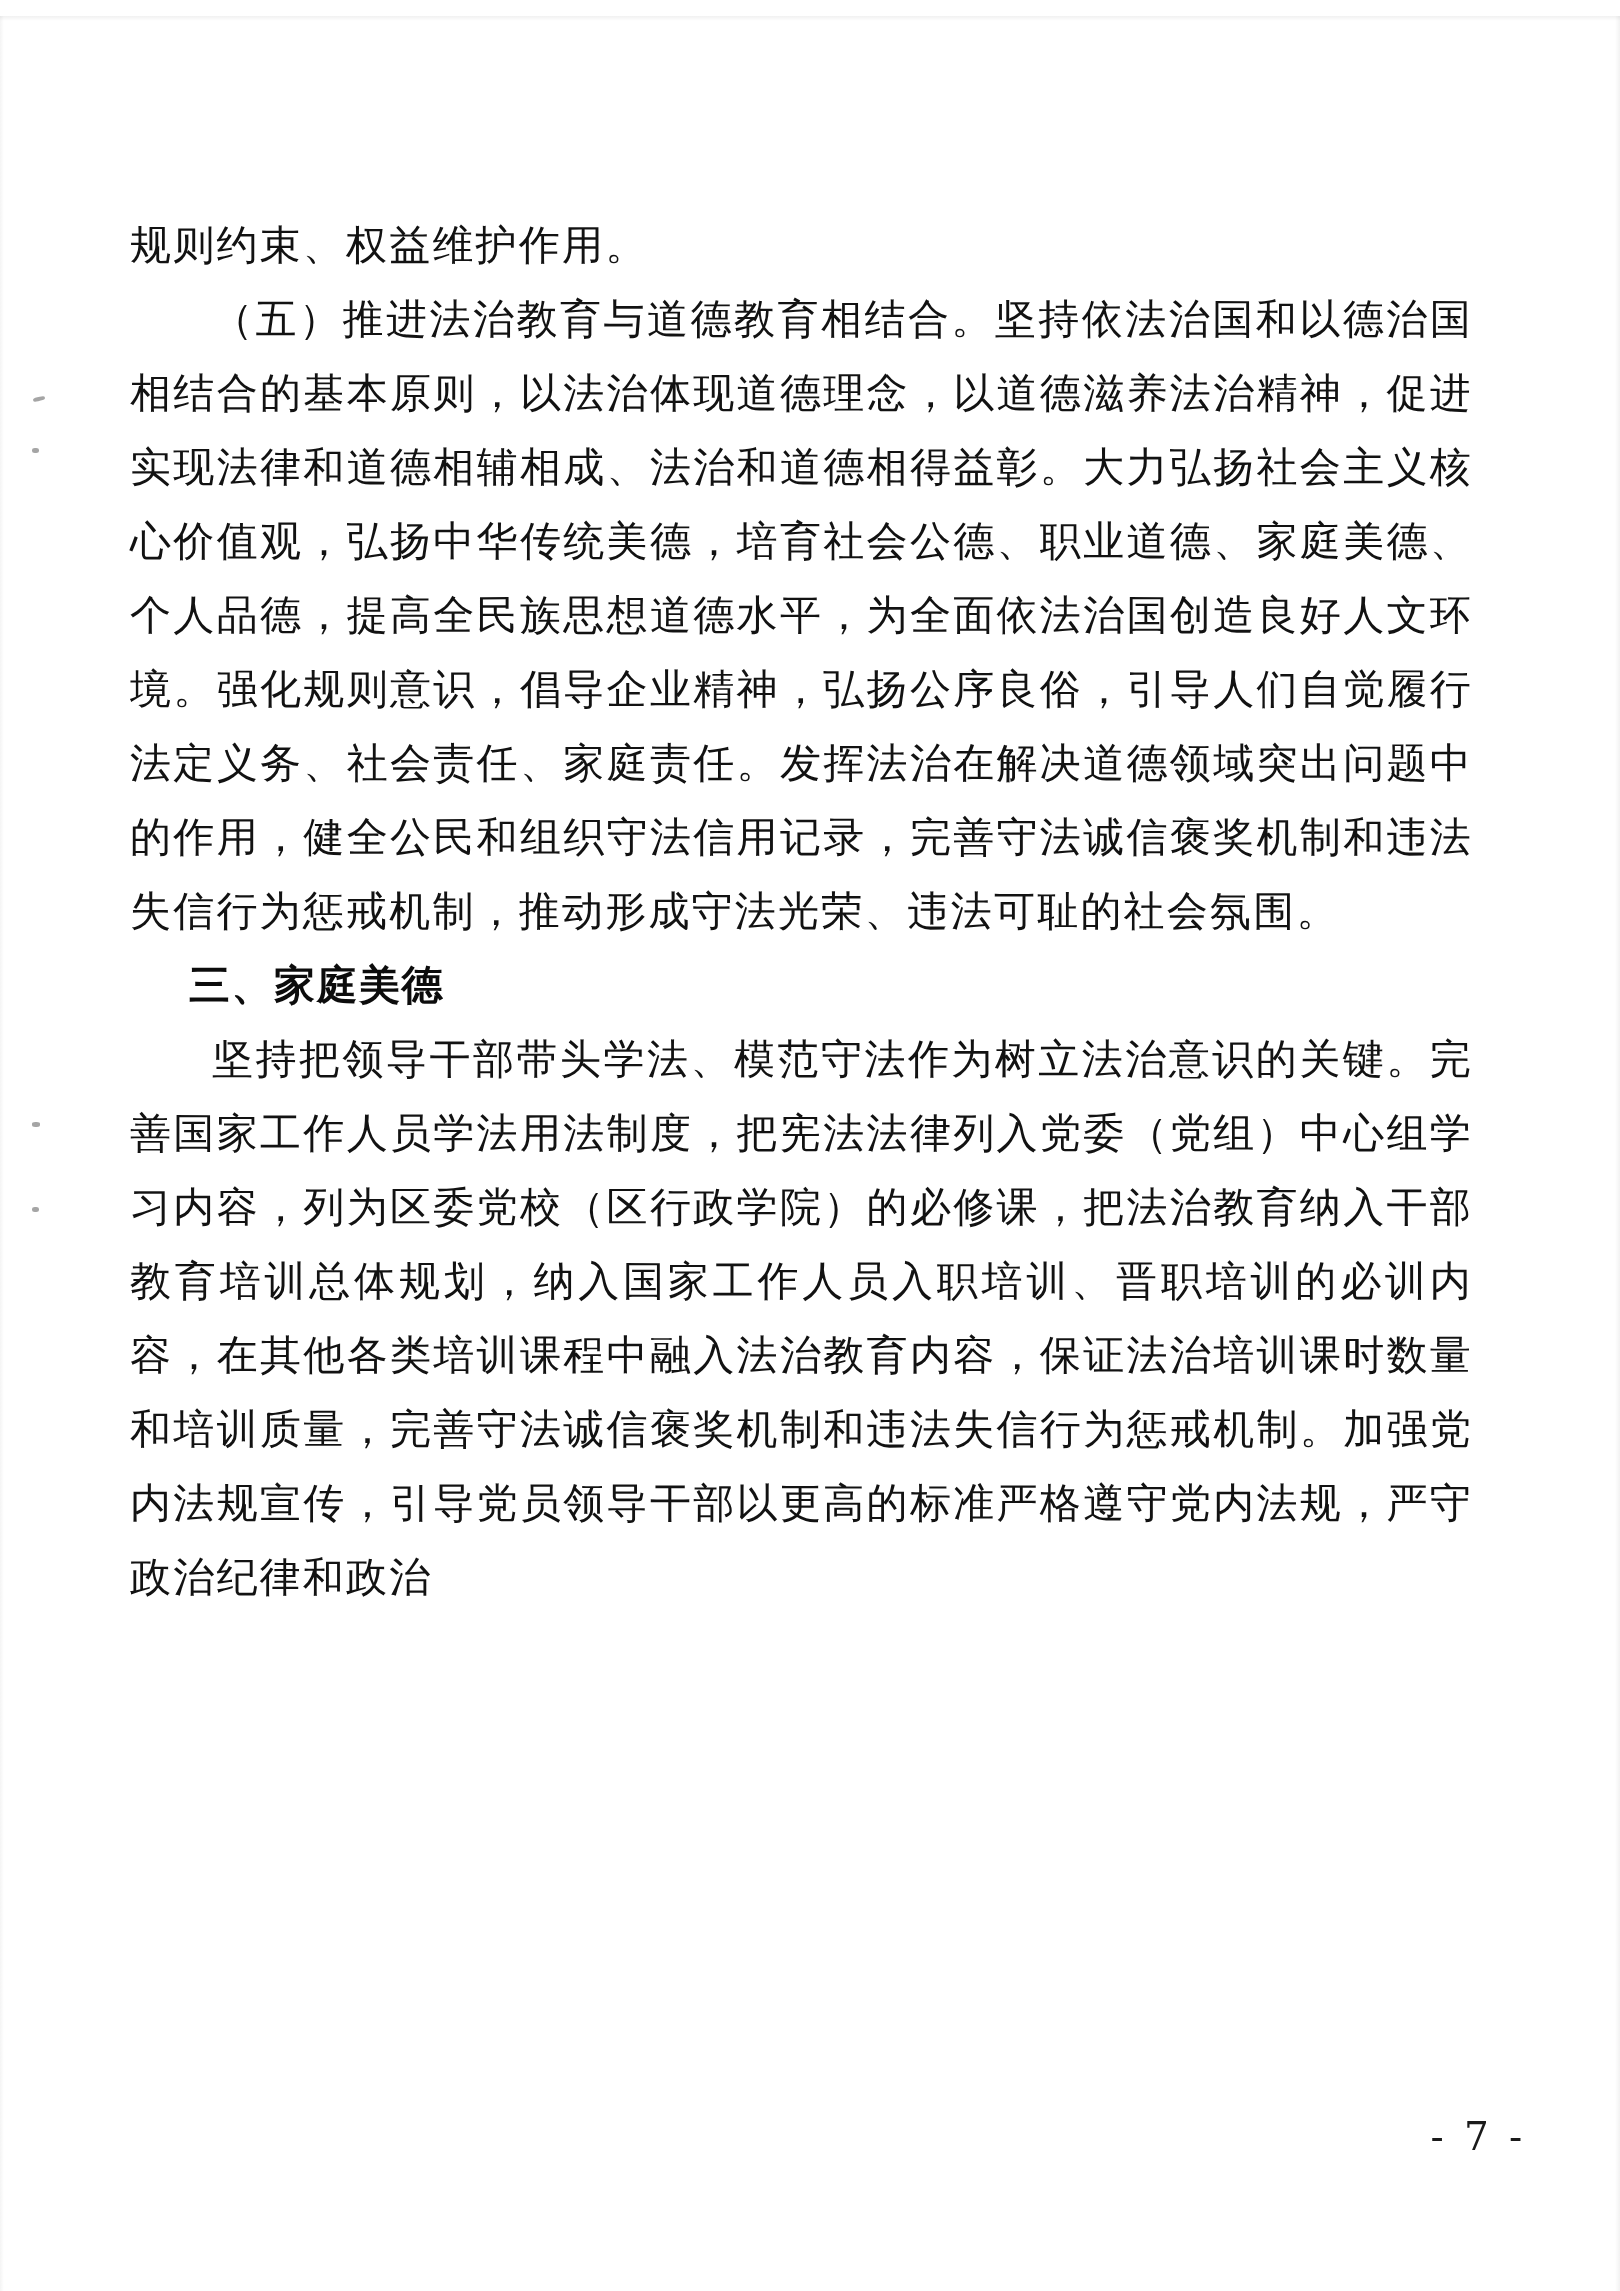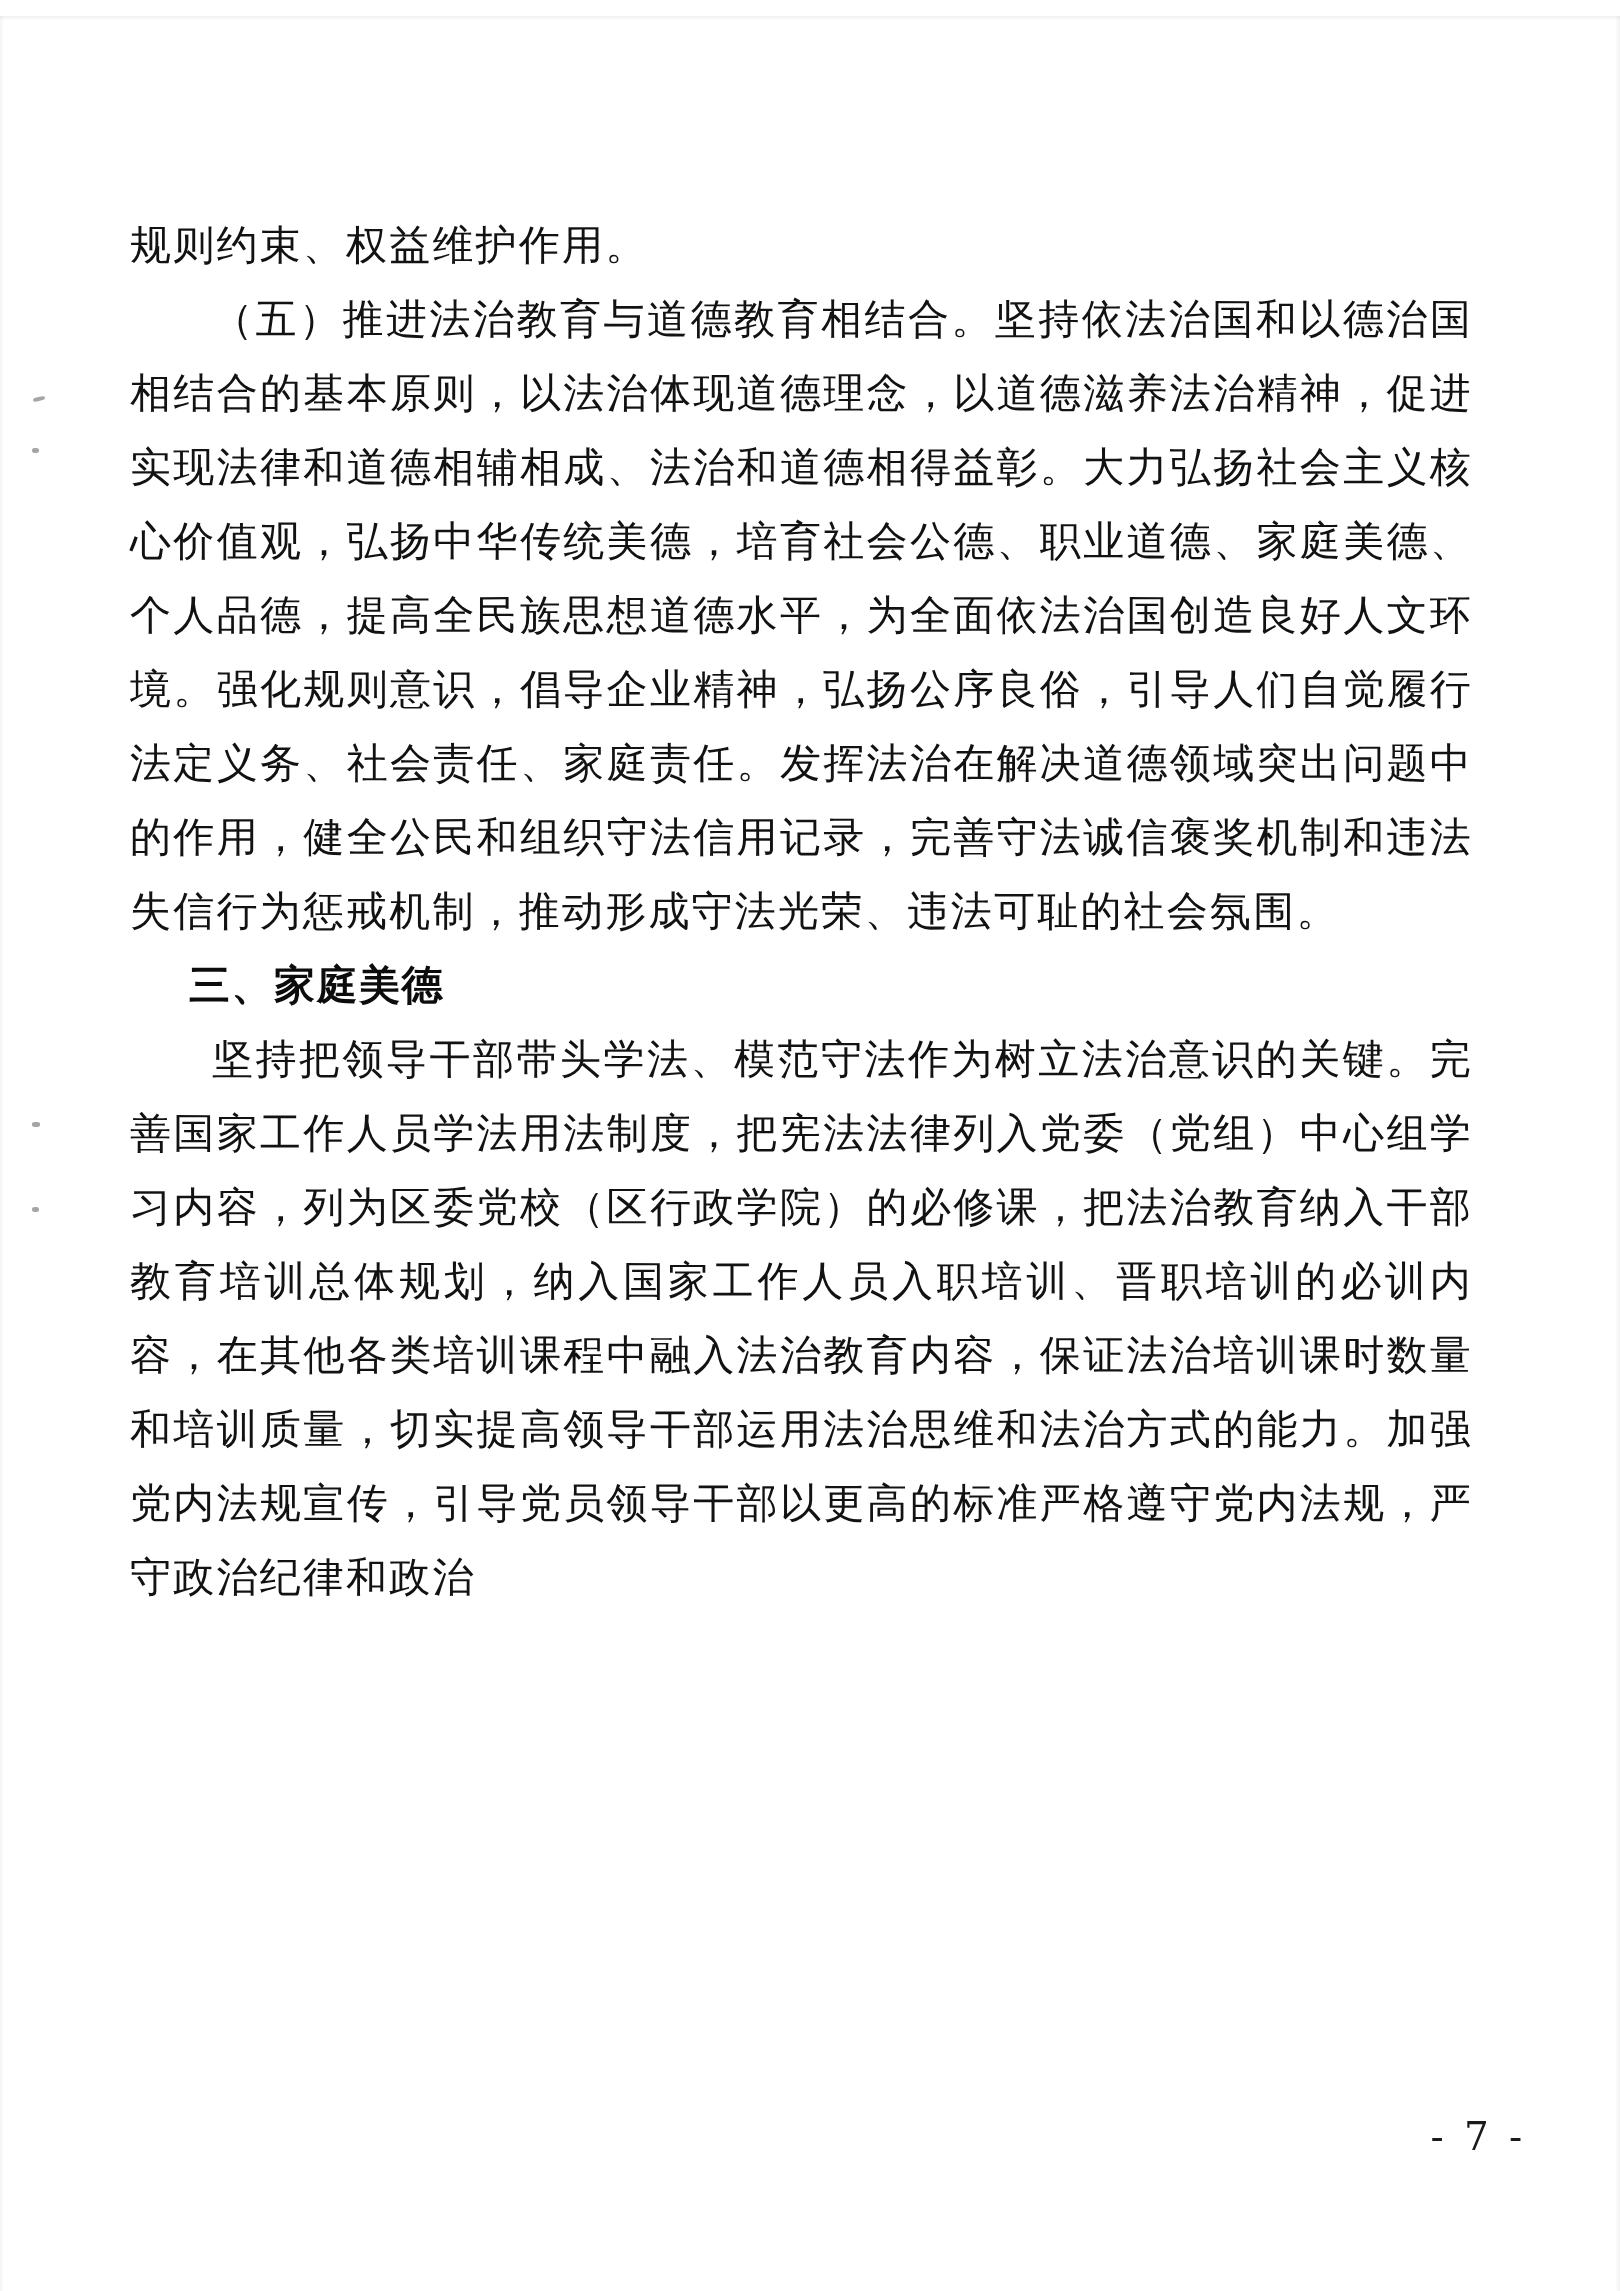--- a/index.html
+++ b/index.html
@@ -139,20 +139,20 @@
 
   <div class="body-area ink">
 
     <p class="para">规则约束、权益维护作用。</p>
 
     <p class="para indent">（五）推进法治教育与道德教育相结合。坚持依法治国和以德治国相结合的基本原则，以法治体现道德理念，以道德滋养法治精神，促进实现法律和道德相辅相成、法治和道德相得益彰。大力弘扬社会主义核心价值观，弘扬中华传统美德，培育社会公德、职业道德、家庭美德、个人品德，提高全民族思想道德水平，为全面依法治国创造良好人文环境。强化规则意识，倡导企业精神，弘扬公序良俗，引导人们自觉履行法定义务、社会责任、家庭责任。发挥法治在解决道德领域突出问题中的作用，健全公民和组织守法信用记录，完善守法诚信褒奖机制和违法失信行为惩戒机制，推动形成守法光荣、违法可耻的社会氛围。</p>
 
     <h2 class="section-heading">三、家庭美德</h2>
 
 
-    <p class="para indent">坚持把领导干部带头学法、模范守法作为树立法治意识的关键。完善国家工作人员学法用法制度，把宪法法律列入党委（党组）中心组学习内容，列为区委党校（区行政学院）的必修课，把法治教育纳入干部教育培训总体规划，纳入国家工作人员入职培训、晋职培训的必训内容，在其他各类培训课程中融入法治教育内容，保证法治培训课时数量和培训质量，切实提高领导干部运用法治思维和法治方式的能力。加强党内法规宣传，引导党员领导干部以更高的标准严格遵守党内法规，严守政治纪律和政治</p>
+    <p class="para indent">坚持把领导干部带头学法、模范守法作为树立法治意识的关键。完善国家工作人员学法用法制度，把宪法法律列入党委（党组）中心组学习内容，列为区委党校（区行政学院）的必修课，把法治教育纳入干部教育培训总体规划，纳入国家工作人员入职培训、晋职培训的必训内容，在其他各类培训课程中融入法治教育内容，保证法治培训课时数量和培训质量，完善守法诚信褒奖机制和违法失信行为惩戒机制。加强党内法规宣传，引导党员领导干部以更高的标准严格遵守党内法规，严守政治纪律和政治</p>
 
   </div>
 
   <div class="page-number">- 7 -</div>
 
 </div>
 
 
 </body></html>

